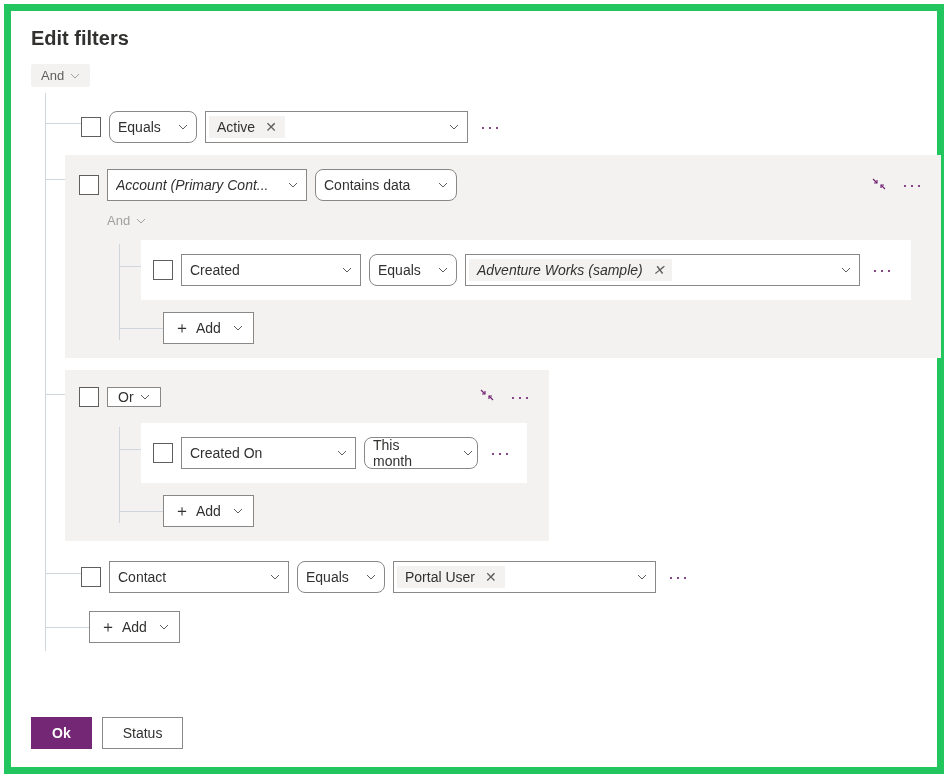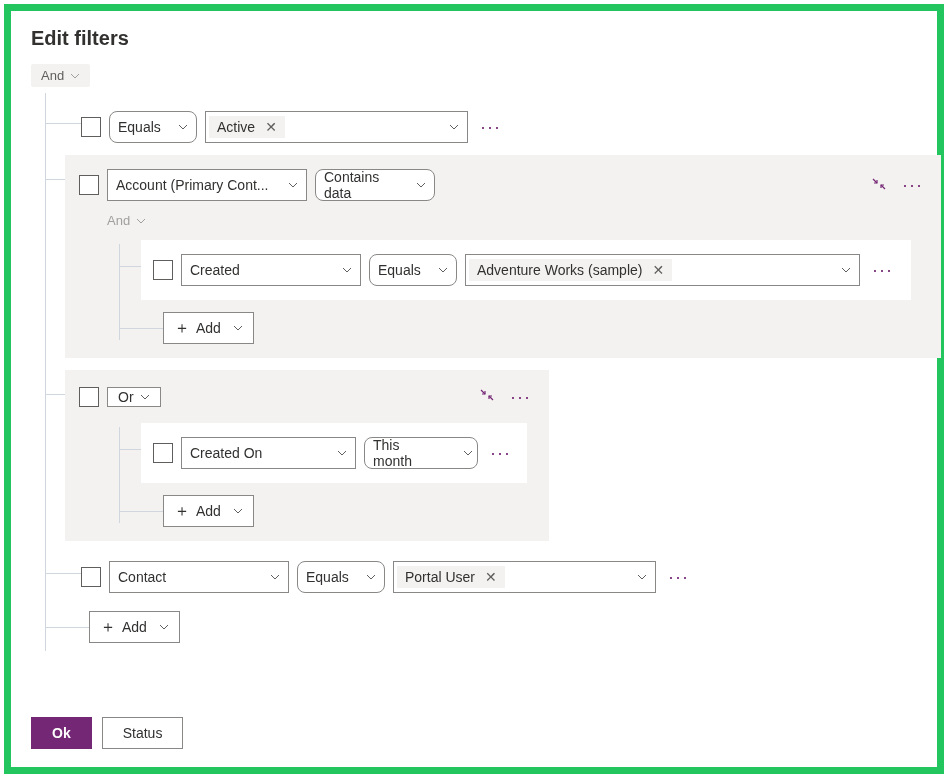--- a/index.html
+++ b/index.html
@@ -78,24 +78,24 @@
     background: #fff;
     height: 32px;
     display: flex;
     align-items: center;
     justify-content: space-between;
     padding: 0 8px;
     cursor: pointer;
   }
   .field { width: 180px; }
   .op-select { width: 88px; border-radius: 8px; }
-  .op-select.wide { width: 120px; }
+  .op-select.wide { width: 142px; }
   .op-select.mid { width: 114px; gap: 45px; }
   .val-select { width: 263px; padding: 3px 8px 3px 3px; }
-  .val-select.wide { width: 395px; }
+  .val-select.wide { width: 395px; font-style: italic; }
   .tag {
     display: inline-flex;
     align-items: center;
     background: #f3f2f1;
     padding: 3px 8px;
     font-size: 14px;
     gap: 10px;
   }
   .tag .x {
     color: #605e5c;
@@ -168,20 +168,21 @@
   .hline {
     position: absolute;
     height: 1px;
     background: #cfd6dd;
   }
   .trunc {
     white-space: nowrap;
     overflow: hidden;
     text-overflow: ellipsis;
     flex: 1;
+    font-style: italic;
   }
   .spacer { flex: 1; }
   .group-head {
     display: flex;
     align-items: center;
     gap: 8px;
   }
   .chev-sm {
     display:inline-block;
   }

